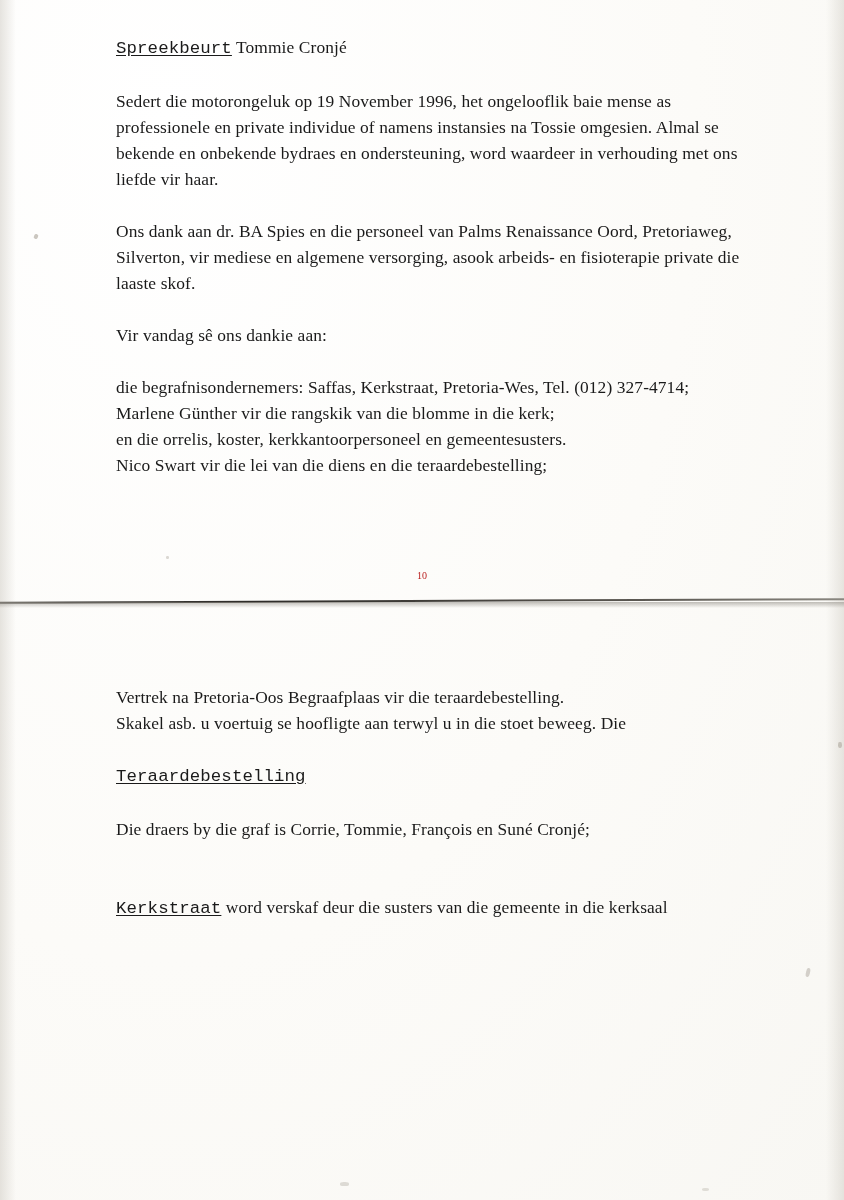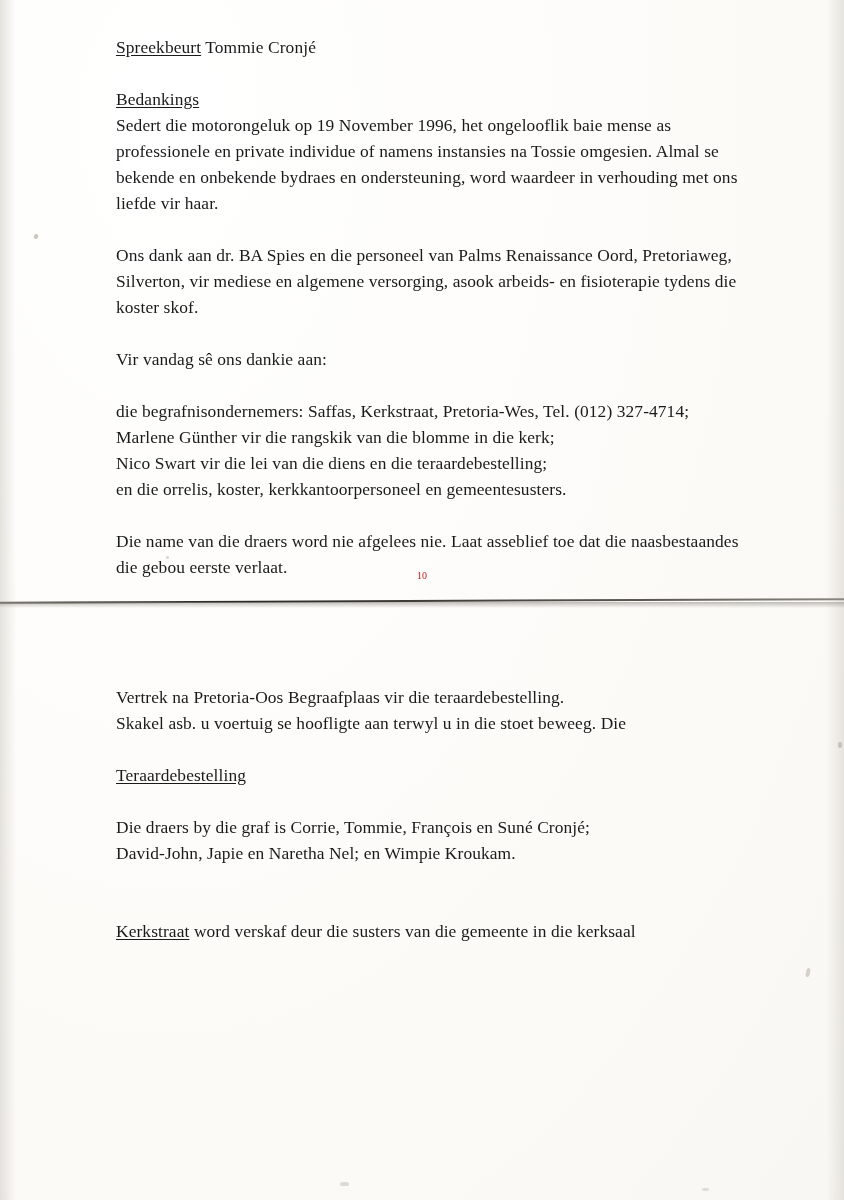--- a/index.html
+++ b/index.html
@@ -79,20 +79,21 @@
   .bottom-content { top: 80px; }
 
   p.block {
     margin: 0 0 0 0;
   }
   .gap-md { height: 26px; }
 
   .u {
     text-decoration: underline;
     text-underline-offset: 2px;
+    font-family: Liberation Mono, monospace;
   }
   .heading {
     display: inline;
   }
   .indent-center {
     display: block;
     padding-left: 96px;
   }
   .pagenum {
     position: absolute;
@@ -140,44 +141,40 @@
 
   <div class="sheet-top">
     <div class="content top-content">
 
       <p class="block">
         <span class="u heading">Spreekbeurt</span><span> Tommie Cronjé</span>
       </p>
 
       <div class="gap-md"></div>
 
-      <p class="block">
-        <span class="u heading">Bedankings</span>
-      </p>
 
       <p class="block">Sedert die motorongeluk op 19 November 1996, het ongelooflik baie mense as professionele en private individue of namens instansies na Tossie omgesien.  Almal se bekende en onbekende bydraes en ondersteuning, word waardeer in verhouding met ons liefde vir haar.</p>
 
       <div class="gap-md"></div>
 
-      <p class="block">Ons dank aan dr. BA Spies en die personeel van Palms Renaissance Oord, Pretoriaweg, Silverton, vir mediese en algemene versorging, asook arbeids- en fisioterapie tydens die koster skof.</p>
+      <p class="block">Ons dank aan dr. BA Spies en die personeel van Palms Renaissance Oord, Pretoriaweg, Silverton, vir mediese en algemene versorging, asook arbeids- en fisioterapie private die laaste skof.</p>
 
       <div class="gap-md"></div>
 
       <p class="block">Vir vandag sê ons dankie aan:</p>
 
       <div class="gap-md"></div>
 
       <p class="block">die begrafnisondernemers: Saffas, Kerkstraat, Pretoria-Wes, Tel. (012) 327-4714;</p>
       <p class="block">Marlene Günther vir die rangskik van die blomme in die kerk;</p>
+      <p class="block">en die orrelis, koster, kerkkantoorpersoneel en gemeentesusters.</p>
       <p class="block">Nico Swart vir die lei van die diens en die teraardebestelling;</p>
-      <p class="block">en die orrelis, koster, kerkkantoorpersoneel en gemeentesusters.</p>
-
-      <div class="gap-md"></div>
-
-      <p class="block">Die name van die draers word nie afgelees nie.  Laat asseblief toe dat die naasbestaandes die gebou eerste verlaat.</p>
+
+      <div class="gap-md"></div>
+
     </div>
 
     <div class="pagenum" id="page-num-top">10</div>
   </div>
 
   <div class="seam">
     <div class="line"></div>
     <div class="shadow"></div>
   </div>
 
@@ -189,21 +186,20 @@
 
       <div class="gap-md"></div>
 
       <p class="block">
         <span class="u heading">Teraardebestelling</span>
       </p>
 
       <div class="gap-md"></div>
 
       <p class="block">Die draers by die graf is Corrie, Tommie, François en Suné Cronjé;</p>
-      <p class="block">David-John, Japie en Naretha Nel; en Wimpie Kroukam.</p>
 
       <div class="gap-md"></div>
 
 
       <div class="gap-md"></div>
 
       <p class="block">
         <span class="u heading">Kerkstraat</span><span> word verskaf deur die susters van die gemeente in die kerksaal</span>
       </p>
     </div>

